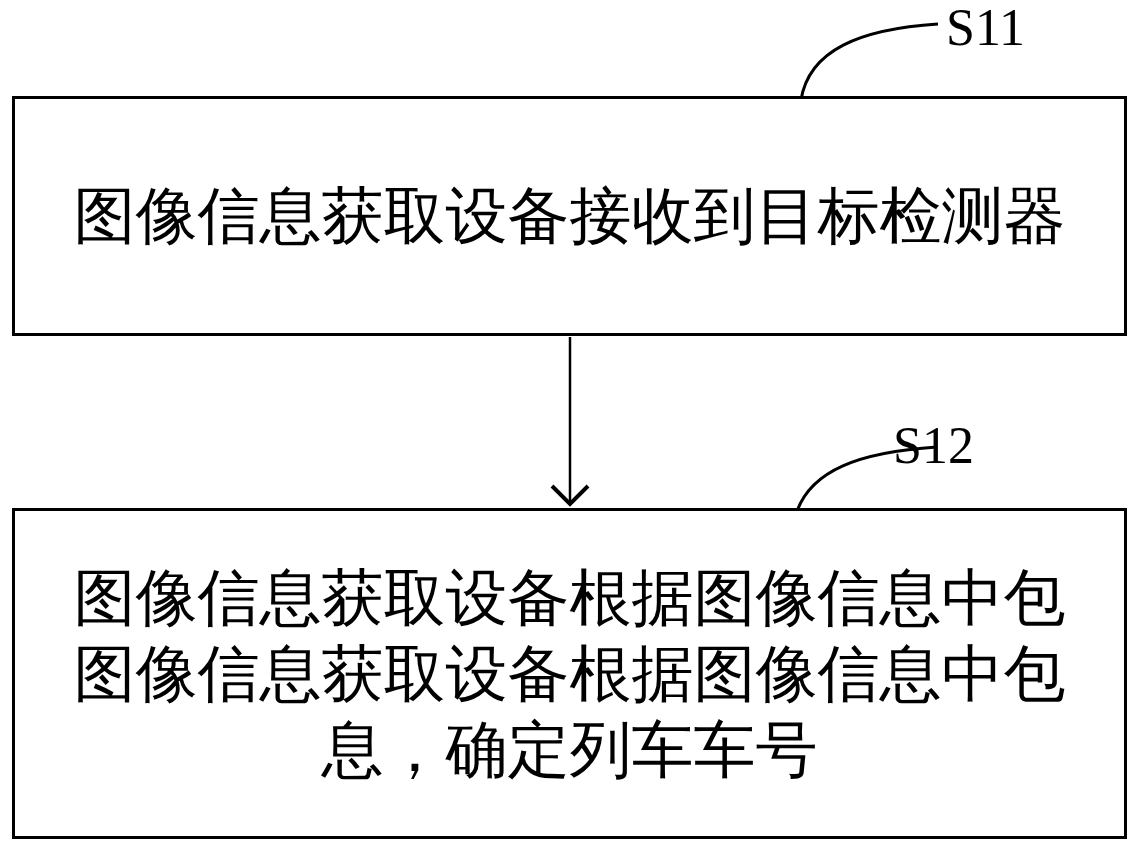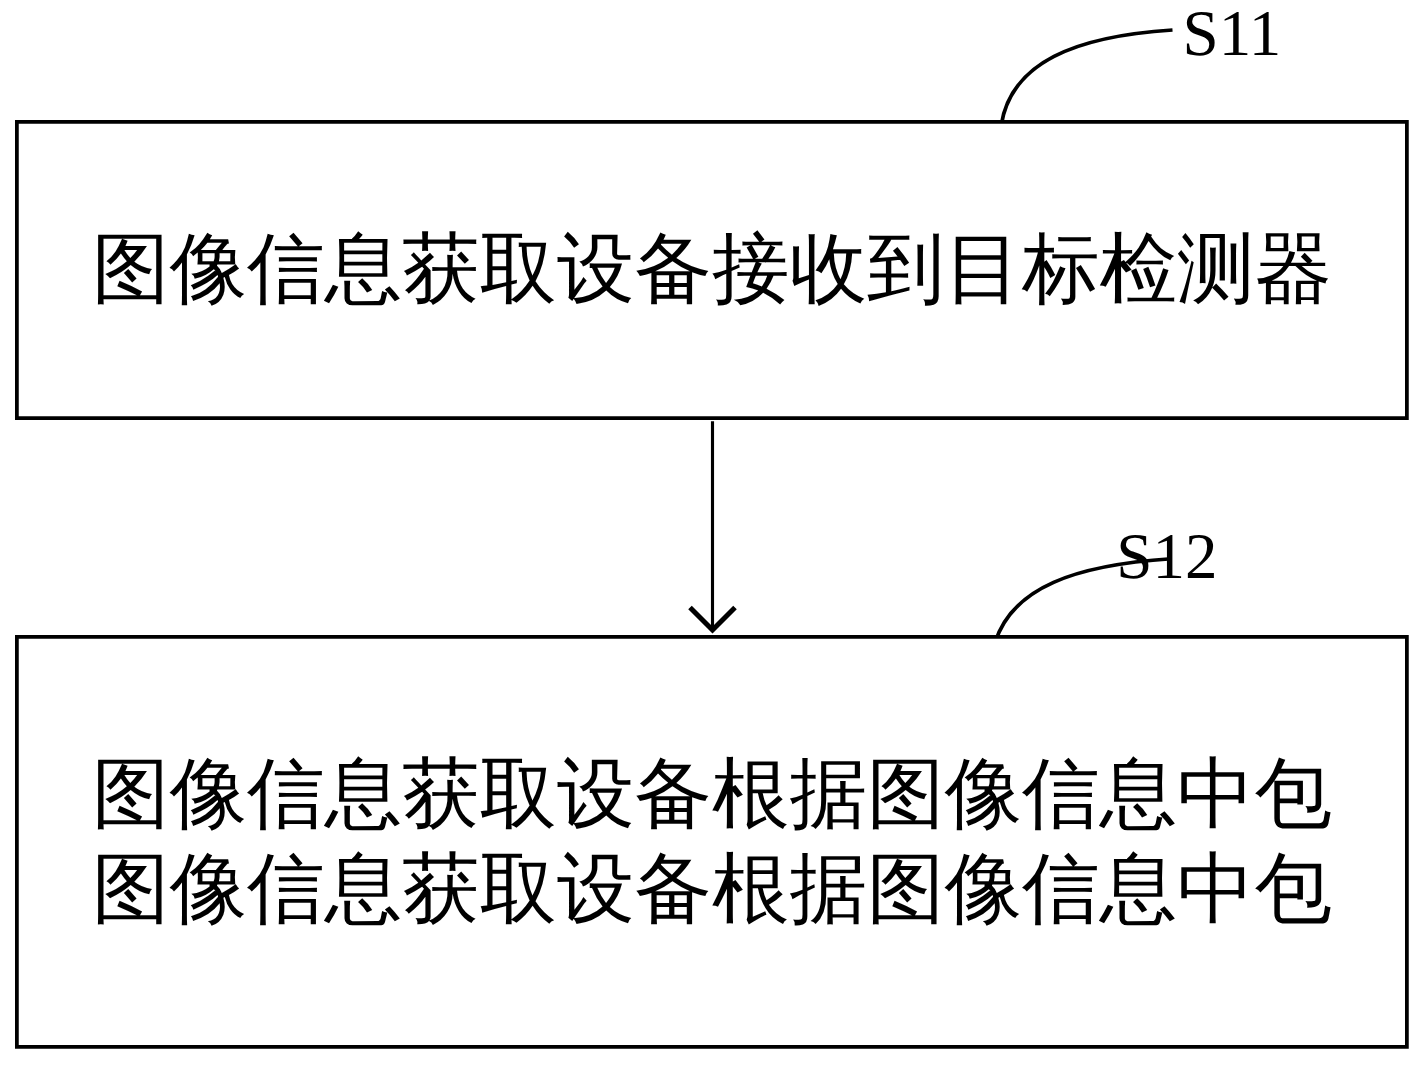--- a/index.html
+++ b/index.html
@@ -66,15 +66,16 @@
 
   <div class="process-box box-s11">
     <div>图像信息获取设备接收到目标检测器</div>
   </div>
 
   <div class="step-label label-s12">S12</div>
 
   <div class="process-box box-s12">
     <div>图像信息获取设备根据图像信息中包</div>
     <div>图像信息获取设备根据图像信息中包</div>
+    <div>息，确定列车车号</div>
   </div>
 
 </div>
 
 </body></html>

